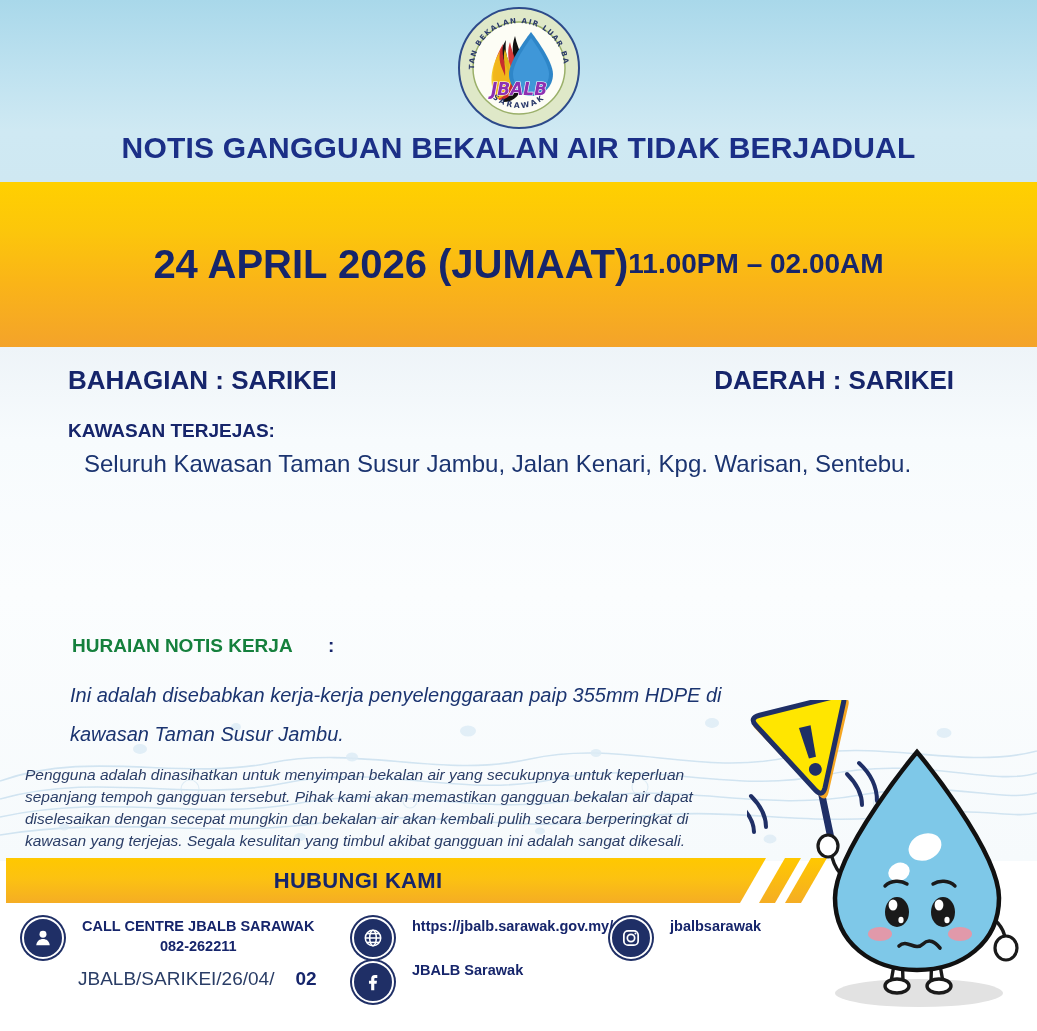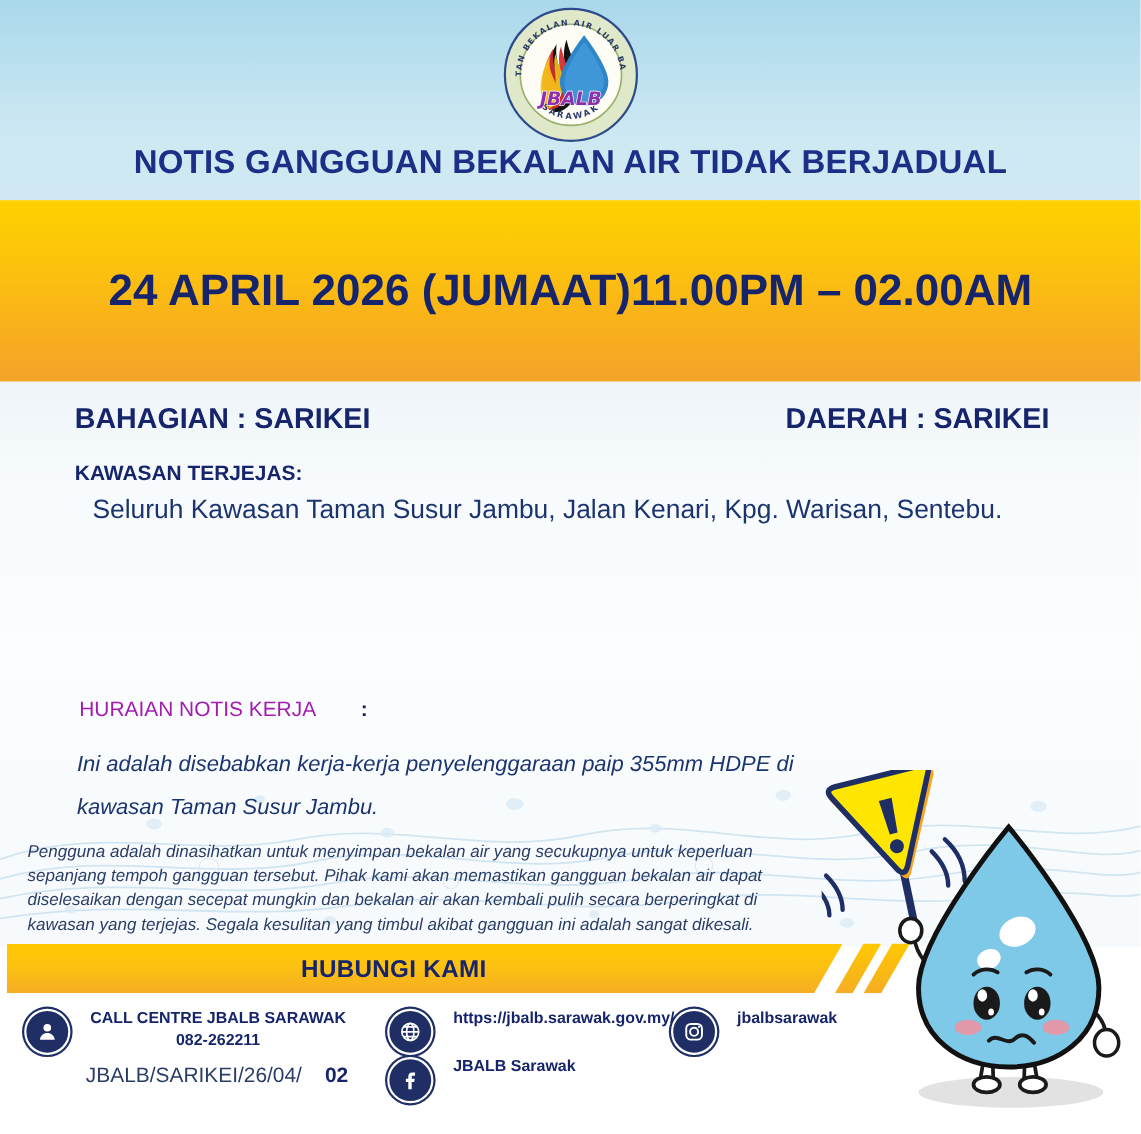--- a/index.html
+++ b/index.html
@@ -30,21 +30,21 @@
   
   .date-banner{
     position:absolute;left:0;top:182px;width:1037px;height:165px;
     background:linear-gradient(180deg,#ffd000 0%,#fcc60b 30%,#fab418 62%,#f4a32a 100%);
     display:flex;flex-direction:row;align-items:center;justify-content:center;
   }
   .date-line{
     font-size:40px;font-weight:bold;color:#16256b;line-height:1.24;white-space:nowrap;
   }
   .time-line{
-    font-size:40px;font-weight:bold;color:#16256b;line-height:1.24;white-space:nowrap;
+    font-size:28px;font-weight:bold;color:#16256b;line-height:1.24;white-space:nowrap;
   }
 
   
   .body-area{
     position:absolute;left:0;top:347px;width:1037px;height:514px;
     background:linear-gradient(180deg,#eef4f8 0%,#f7fbfd 18%,#fbfdfe 48%,#f6fafc 100%);
   }
   .water-splash{
     position:absolute;left:0;bottom:0;width:1037px;height:230px;
     opacity:.85;pointer-events:none;
@@ -61,21 +61,21 @@
   .kawasan-label{
     position:absolute;left:68px;top:420px;
     font-size:19px;font-weight:bold;color:#16256b;white-space:nowrap;
   }
   .kawasan-value{
     position:absolute;left:84px;top:447px;width:900px;
     font-size:24px;color:#1b3470;line-height:1.45;
   }
   .huraian-label{
     position:absolute;left:72px;top:635px;
-    font-size:19px;font-weight:normal;color:#a21caf;white-space:nowrap;
+    font-size:19px;font-weight:bold;color:#15803d;white-space:nowrap;
   }
   .huraian-colon{
     position:absolute;left:328px;top:635px;
     font-size:19px;font-weight:bold;color:#16256b;
   }
   .huraian-value{
     position:absolute;left:70px;top:676px;width:700px;
     font-size:20px;font-style:italic;color:#1b3470;line-height:1.95;
   }
   .disclaimer{

